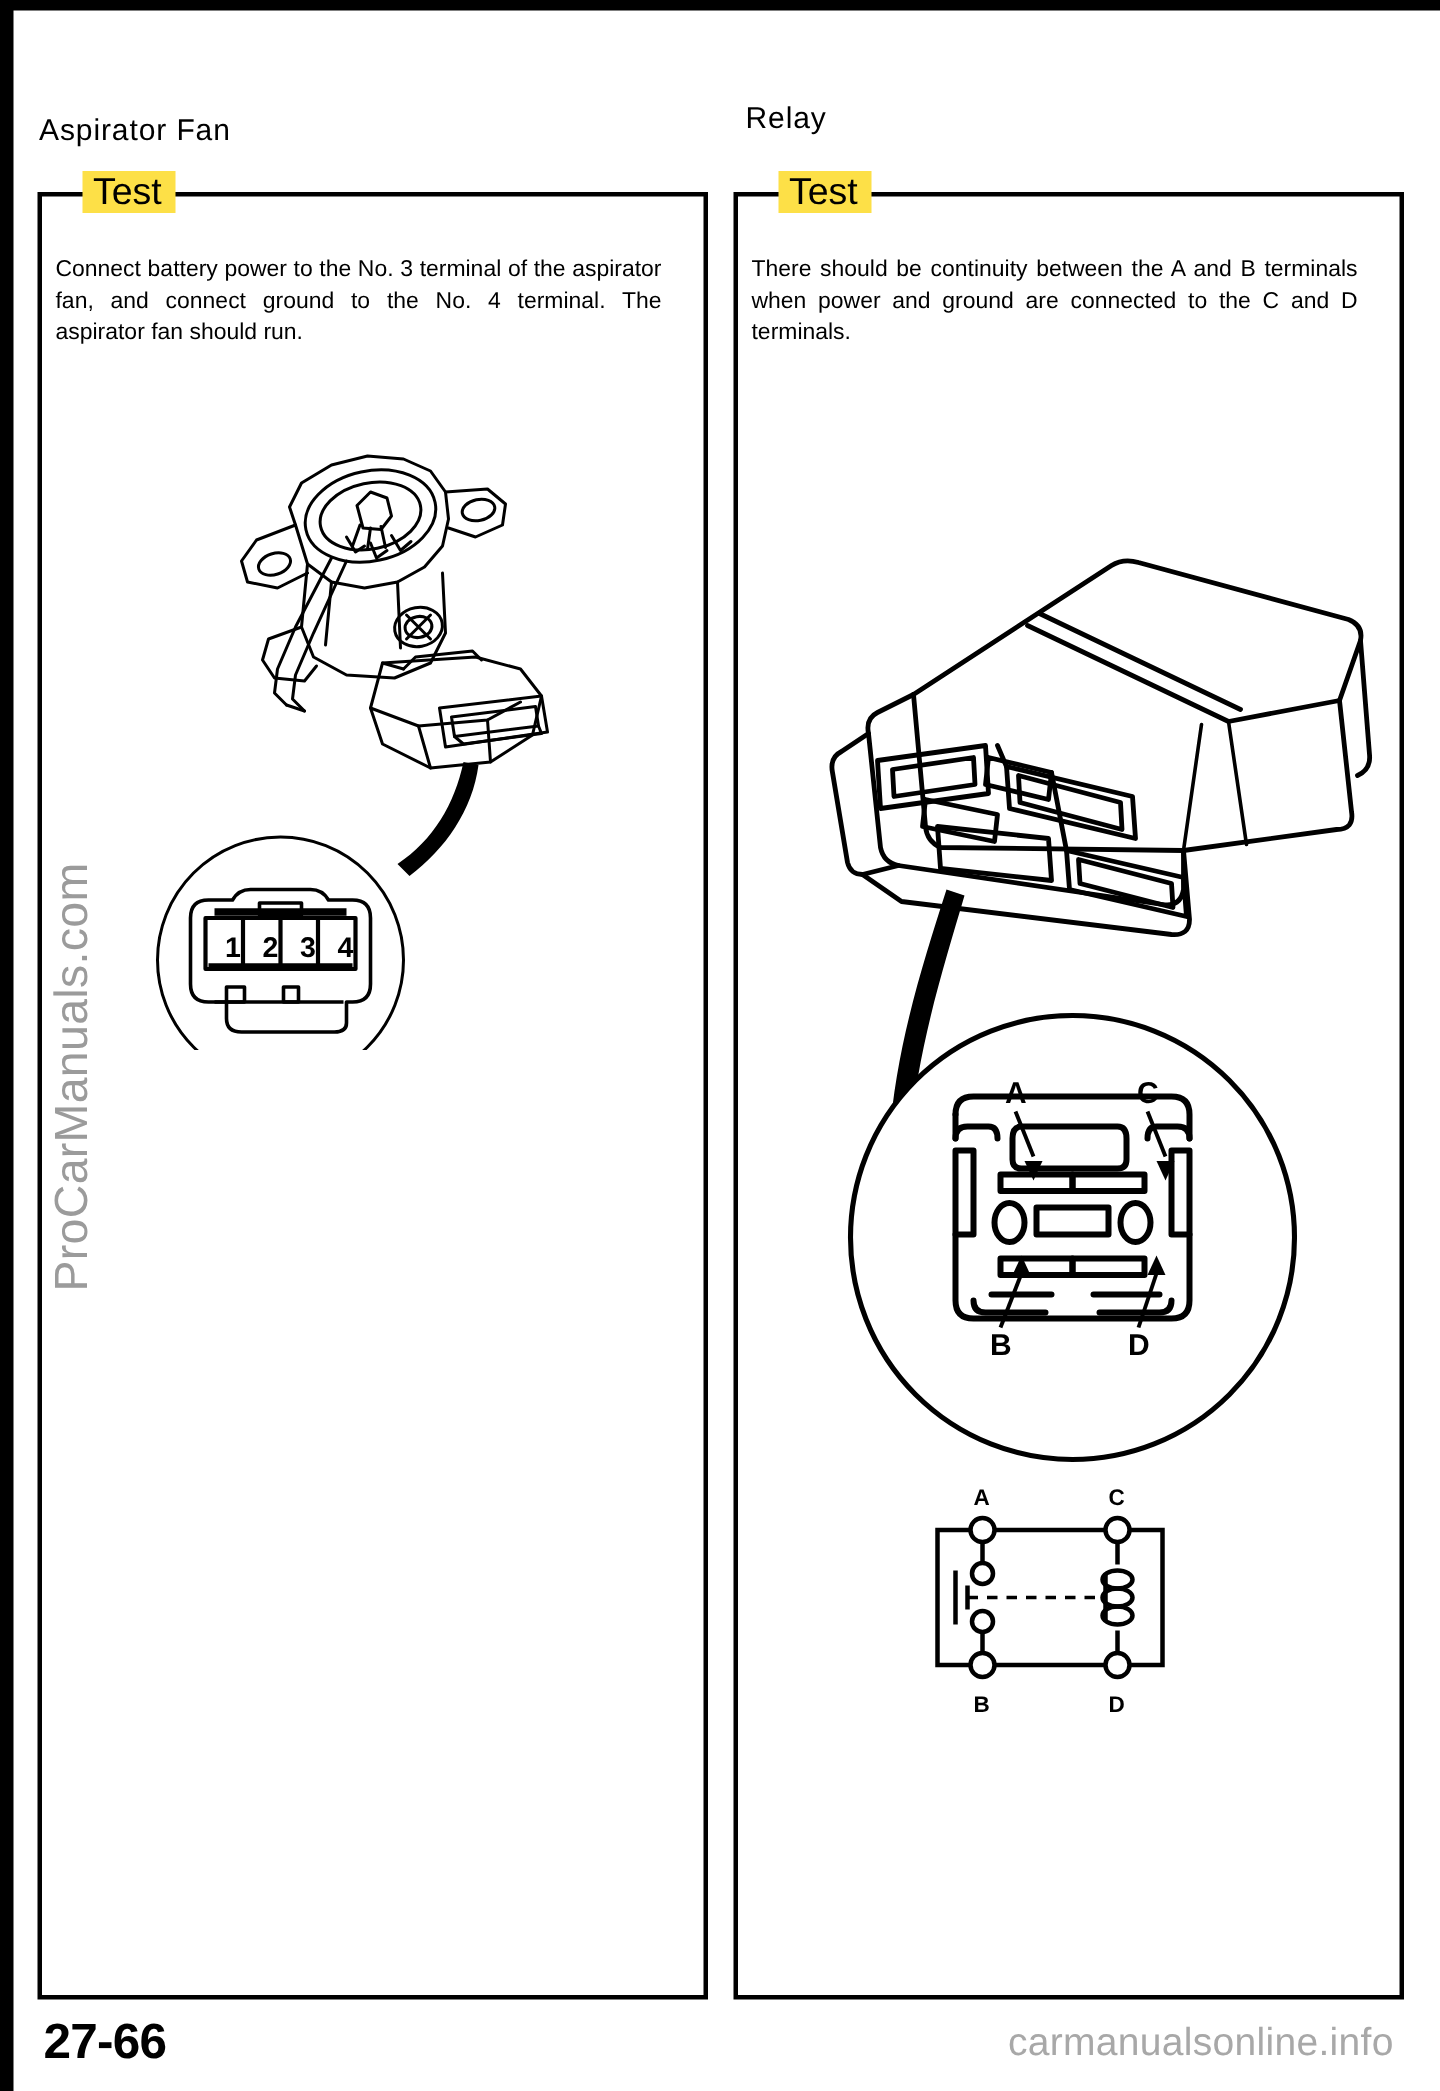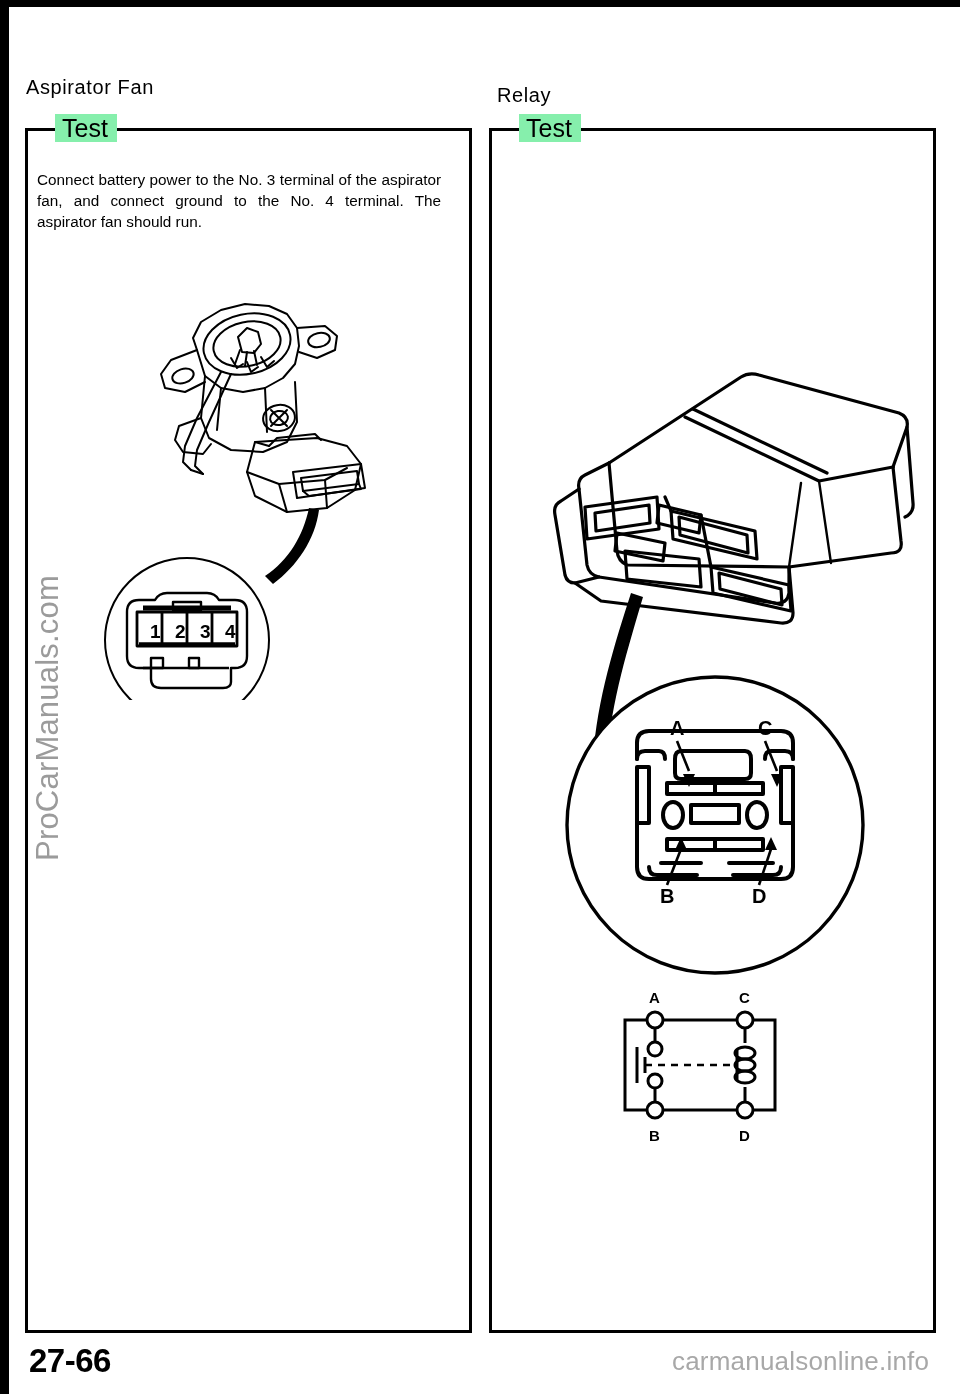--- a/index.html
+++ b/index.html
@@ -56,37 +56,37 @@
 
   
   .section-heading {
     position: absolute;
     font-size: 20px;
     font-weight: 400;
     letter-spacing: 0.6px;
     white-space: nowrap;
   }
   #heading-left  { left: 26px;  top: 76px; }
-  #heading-right { left: 497px; top: 84px; text-align: center; }
+  #heading-right { left: 497px; top: 68px; text-align: center; }
 
   
   .panel {
     position: absolute;
     border: 3px solid #000000;
     box-sizing: border-box;
     background: transparent;
   }
   #panel-left  { left: 25px;  top: 128px; width: 447px; height: 1205px; }
   #panel-right { left: 489px; top: 128px; width: 447px; height: 1205px; }
 
   .panel-legend {
     position: absolute;
     top: -17px;
     left: 27px;
-    background: #86efac;
+    background: #fde047;
     padding: 0 9px 0 7px;
     font-size: 25px;
     line-height: 28px;
     white-space: nowrap;
   }
 
   .panel-body {
     position: absolute;
     left: 9px;
     top: 38px;
@@ -225,20 +225,21 @@
     <text class="lbl" x="175" y="398" font-size="19">3</text>
     <text class="lbl" x="200" y="398" font-size="19">4</text>
   </svg>
 </div>
 
 <div class="section-heading" id="heading-right">Relay</div>
 
 <div class="panel" id="panel-right">
   <div class="panel-legend">Test</div>
   <div class="panel-body">
+    <p class="tight">There should be continuity between the A and B terminals when power and ground are connected to the C and D terminals.</p>
   </div>
 </div>
 
 <div class="art" id="art-relay">
   <svg width="447" height="640" viewBox="0 0 447 640" xmlns="http://www.w3.org/2000/svg">
     <g fill="none" stroke="#000" stroke-width="3.2" stroke-linejoin="round" stroke-linecap="round">
 
       <path d="M120 108 L252 22 q8 -5 18 -2 L410 58 q10 4 8 14 L404 112"></path>
 
       <path d="M404 112 L412 186 q2 12 -10 12 L300 212"></path>

